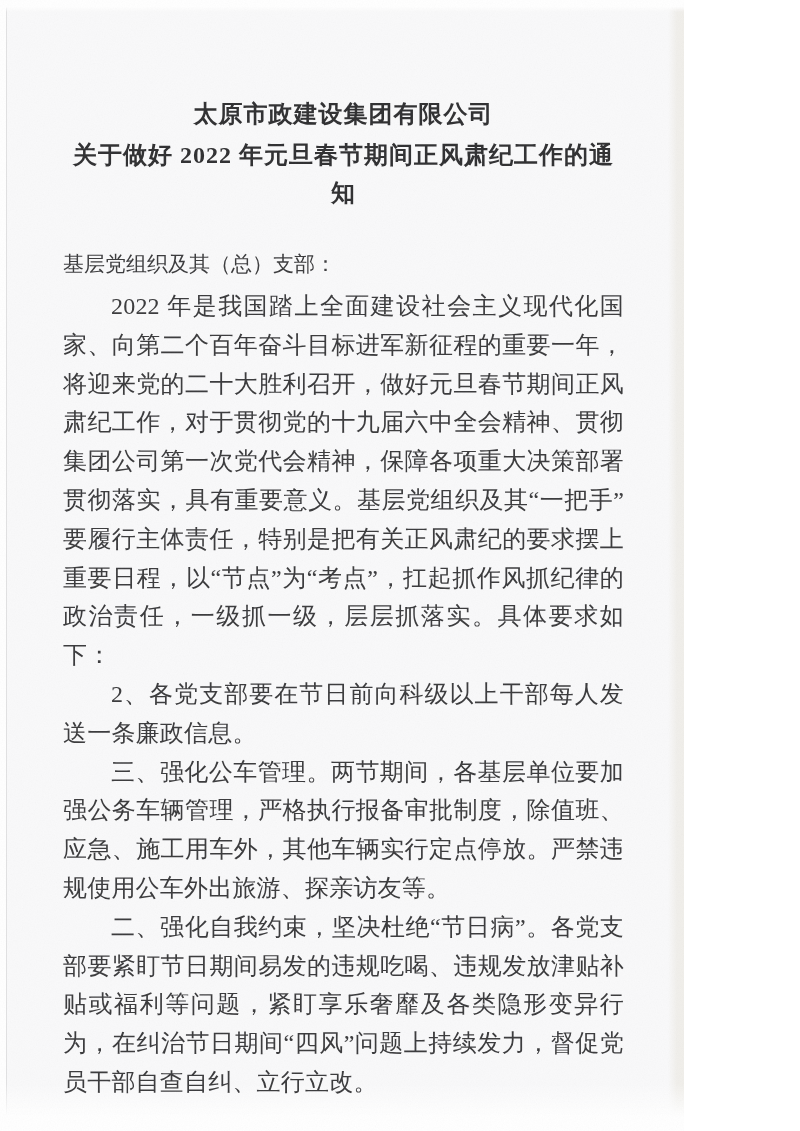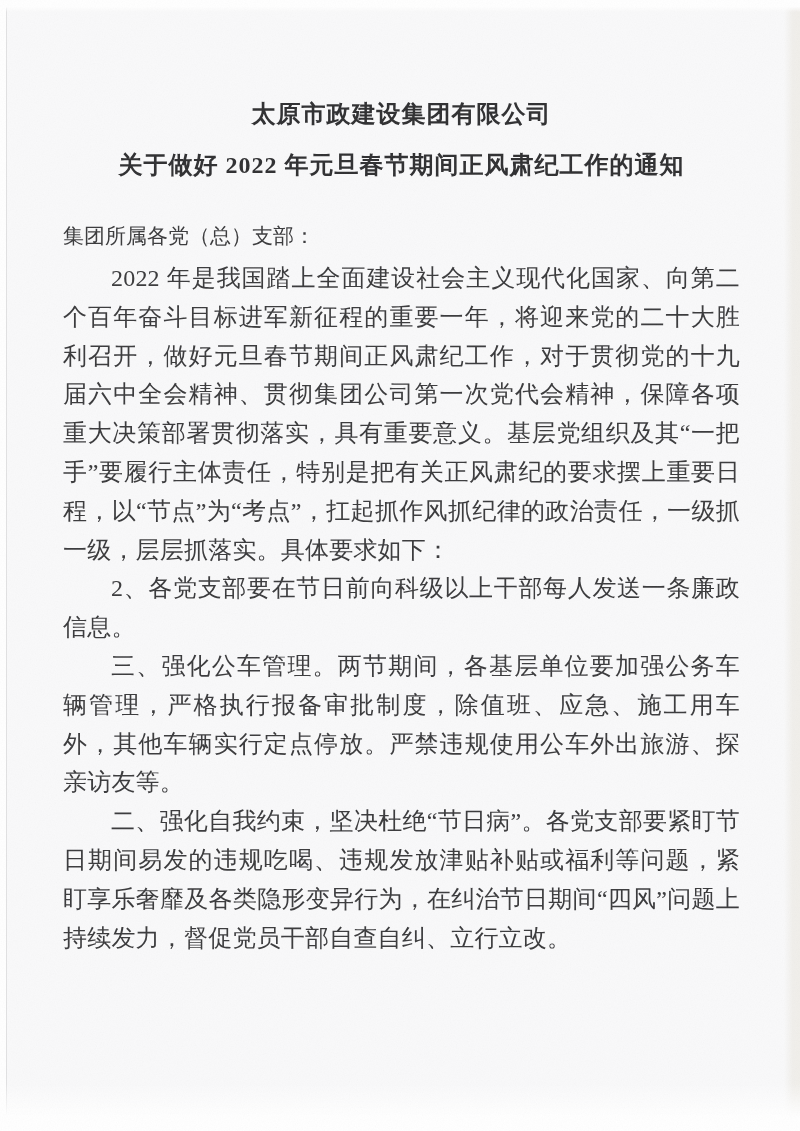--- a/index.html
+++ b/index.html
@@ -2,21 +2,21 @@
 <html lang="zh"><head>
 <meta charset="utf-8">
 <style>
   html, body {
     margin: 0;
     padding: 0;
     background: #ffffff;
   }
   .scan-page {
     position: relative;
-    width: 800px;
+    width: 684px;
     height: 1131px;
     background: #f9f9fa;
     overflow: hidden;
     font-family: "Liberation Serif", "DejaVu Serif", serif;
     color: #3a3a3c;
   }
   
   .noise-overlay {
     position: absolute;
     top: 0; left: 0;
@@ -65,21 +65,21 @@
   .doc-title {
     margin: 0;
     font-size: 24px;
     font-weight: 700;
     line-height: 38px;
     text-align: center;
     letter-spacing: 1px;
     color: #2f2f31;
   }
   .doc-title.second {
-    margin-top: 13px;
+    margin-top: 3px;
     font-family: Liberation Serif, serif;
   }
   .salutation {
     margin: 33px 0 3px 0;
     font-size: 21px;
     line-height: 39px;
     text-indent: 0;
   }
   .body-para {
     margin: 0;
@@ -108,21 +108,21 @@
   <div class="edge-right"></div>
   <div class="edge-top"></div>
   <div class="edge-bottom"></div>
 
   <div class="doc">
 
     <h1 class="doc-title">太原市政建设集团有限公司</h1>
 
     <h2 class="doc-title second">关于做好 2022 年元旦春节期间正风肃纪工作的通知</h2>
 
-    <p class="salutation">集团所属各党（总）支部：</p>
+    <p class="salutation">基层党组织及其（总）支部：</p>
 
     <p class="body-para">2022 年是我国踏上全面建设社会主义现代化国家、向第二个百年奋斗目标进军新征程的重要一年，将迎来党的二十大胜利召开，做好元旦春节期间正风肃纪工作，对于贯彻党的十九届六中全会精神、贯彻集团公司第一次党代会精神，保障各项重大决策部署贯彻落实，具有重要意义。基层党组织及其“一把手”要履行主体责任，特别是把有关正风肃纪的要求摆上重要日程，以“节点”为“考点”，扛起抓作风抓纪律的政治责任，一级抓一级，层层抓落实。具体要求如下：</p>
 
 
 
     <p class="body-para">2、各党支部要在节日前向科级以上干部每人发送一条廉政信息。</p>
 
     <p class="body-para">三、强化公车管理。两节期间，各基层单位要加强公务车辆管理，严格执行报备审批制度，除值班、应急、施工用车外，其他车辆实行定点停放。严禁违规使用公车外出旅游、探亲访友等。</p>
 
     <p class="body-para">二、强化自我约束，坚决杜绝“节日病”。各党支部要紧盯节日期间易发的违规吃喝、违规发放津贴补贴或福利等问题，紧盯享乐奢靡及各类隐形变异行为，在纠治节日期间“四风”问题上持续发力，督促党员干部自查自纠、立行立改。</p>

